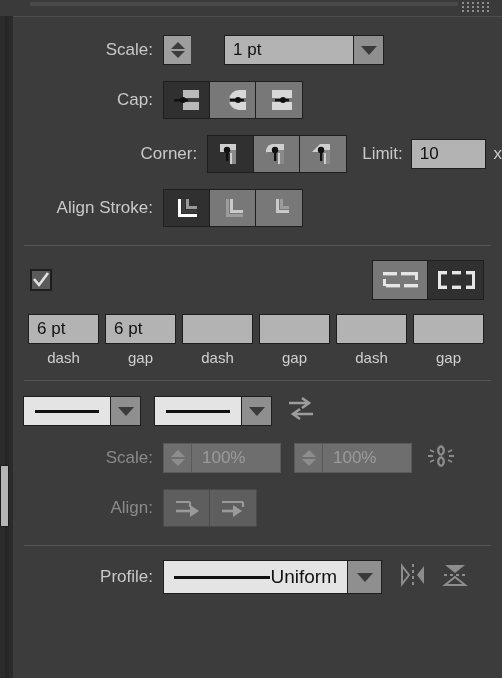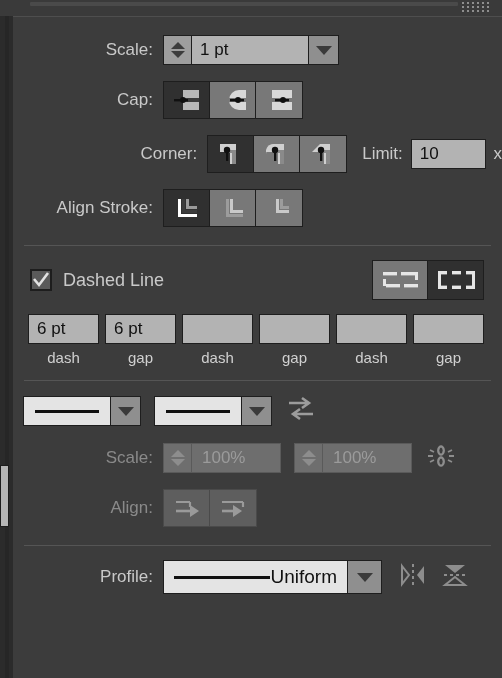--- a/index.html
+++ b/index.html
@@ -128,21 +128,21 @@
   <div id="panel">
 
 
     <div class="row" style="margin-top:18px;">
       <div class="lbl" style="width:140px;">Scale:</div>
       <div style="display:flex;margin-left:10px;">
         <div class="spin">
           <span class="up"></span>
           <span class="dn"></span>
         </div>
-        <div class="field" style="width:118px;">1 pt</div>
+        <div class="field" style="width:130px;margin-left:33px;">1 pt</div>
         <div class="drop">
           <i></i>
         </div>
       </div>
     </div>
 
     <div class="row" style="margin-top:16px;">
       <div class="lbl" style="width:140px;">Cap:</div>
       <div class="btngrp" style="margin-left:10px;">
         <div class="ibtn on">
@@ -232,21 +232,20 @@
     </div>
 
     <div class="sep" style="margin-top:18px;"></div>
 
     <div class="row" style="margin-top:14px;padding-left:17px;">
       <div class="cbox">
         <svg width="18" height="16" viewBox="0 0 18 16">
           <path d="M2 7 L7 13 L16 1" fill="none" stroke="#e2e2e2" stroke-width="2.6"></path>
         </svg>
       </div>
-      <div class="lbl" style="margin-left:11px;font-size:18px;">Dashed Line</div>
 
       <div class="btngrp" style="margin-left:auto;margin-right:18px;">
         <div class="ibtn" style="width:55px;height:38px;">
           <svg width="46" height="26" viewBox="0 0 46 26">
             <rect x="6" y="5" width="14" height="3.4" fill="#e6e6e6"></rect>
             <rect x="24" y="5" width="14" height="3.4" fill="#e6e6e6"></rect>
             <rect x="38" y="5" width="3" height="8" fill="#e6e6e6"></rect>
             <rect x="6" y="12" width="3" height="7" fill="#e6e6e6"></rect>
             <rect x="9" y="17" width="14" height="3.4" fill="#e6e6e6"></rect>
             <rect x="27" y="17" width="14" height="3.4" fill="#e6e6e6"></rect>

